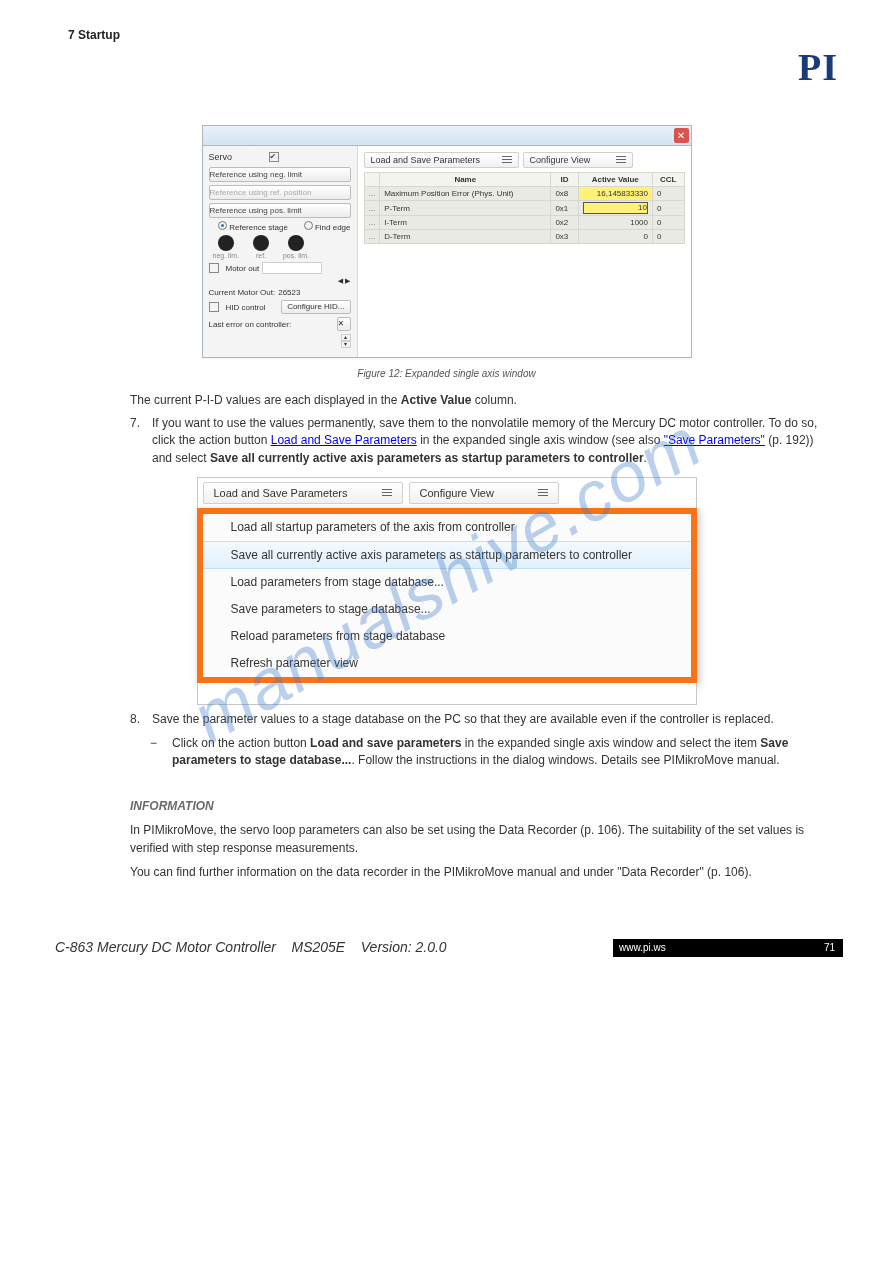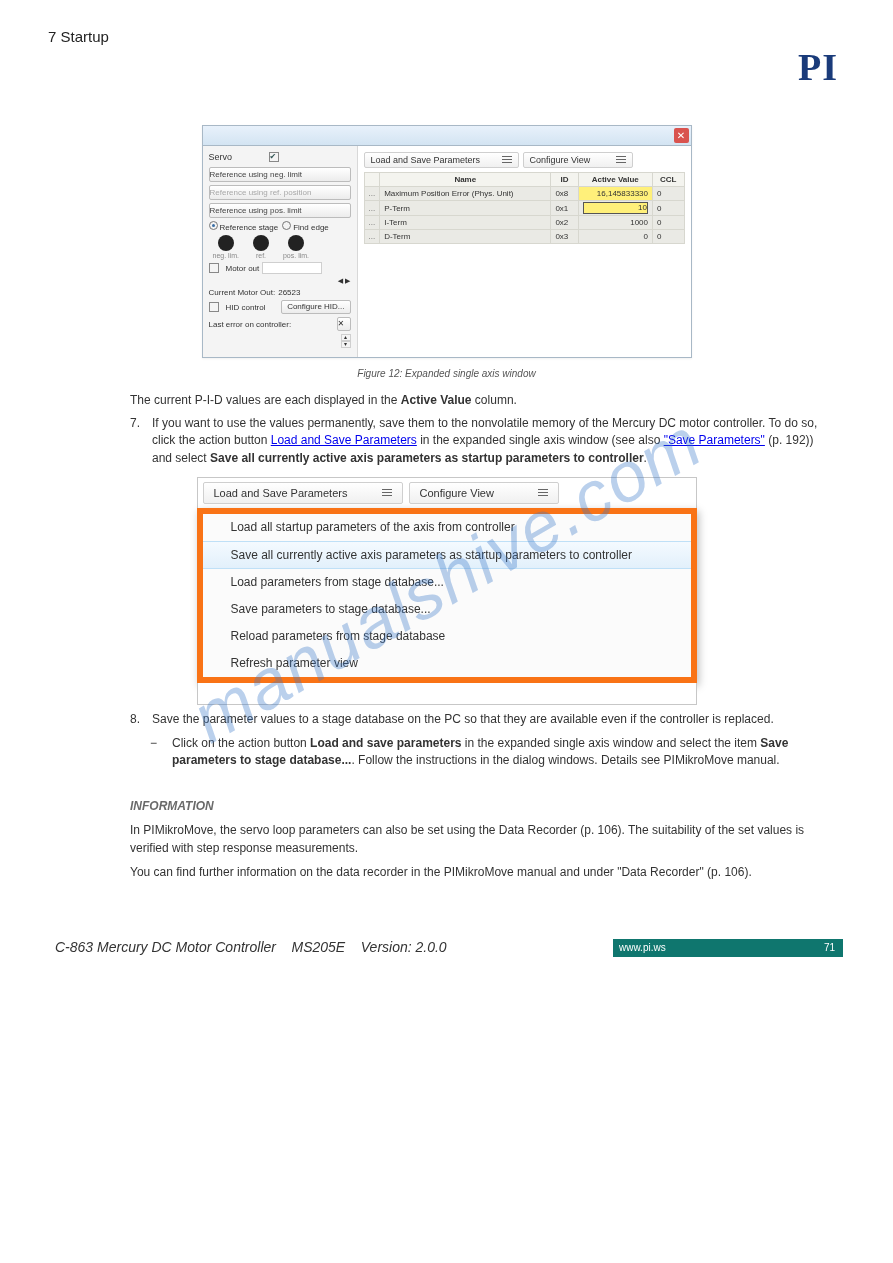--- a/index.html
+++ b/index.html
@@ -13,22 +13,22 @@
     position: relative;
   }
   .page { padding: 40px 50px 70px 50px; position: relative; }
   .logo {
     position: absolute; top: 45px; right: 55px;
     font-family: Georgia, 'Times New Roman', serif;
     font-weight: 900; font-size: 38px; color: #1a3b7a;
     letter-spacing: 1px;
   }
   .page-num-top {
-    position: absolute; top: 28px; left: 48px;
-    font-size: 15px; font-weight: 400; color: #222;
+    position: absolute; top: 28px; left: 68px;
+    font-size: 12px; font-weight: 700; color: #222;
   }
 
   
   .win1 {
     width: 490px; margin: 85px auto 10px auto;
     background: #fff; border: 1px solid #a8b8c6;
     box-shadow: 0 1px 2px rgba(0,0,0,.06);
   }
   .win1-title {
     height: 20px;
@@ -52,21 +52,21 @@
   .servo-row label { width: 60px; }
   .chk { width: 10px; height: 10px; border: 1px solid #888; display: inline-block; margin-right: 4px; vertical-align: middle; }
   .chk.on::after { content: "✔"; font-size: 8px; color: #355; position: relative; top: -2px; left: 0; }
   .refbtn {
     display: block; width: 100%; height: 15px; line-height: 13px;
     font-size: 8px; border: 1px solid #bcbcbc;
     background: linear-gradient(#fff,#ececec); margin-bottom: 3px;
     border-radius: 2px; color: #444;
   }
   .refbtn.dis { color: #a8a8a8; }
-  .radio-row { display: flex; gap: 4px; margin: 3px 0 3px 0; font-size: 8px; }
+  .radio-row { display: flex; gap: 16px; margin: 3px 0 3px 0; font-size: 8px; justify-content: flex-end; }
   .radio { width: 9px; height: 9px; border: 1px solid #777; border-radius: 50%; display: inline-block; margin-right: 2px; position: relative; }
   .radio.sel::after { content: ""; position: absolute; inset: 2px; background: #3a6ea5; border-radius: 50%; }
   .dots-row { display: flex; gap: 14px; margin: 2px 0 2px 4px; }
   .dot-col { text-align: center; font-size: 7px; color: #888; }
   .dot { width: 16px; height: 16px; border-radius: 50%; background: #222; margin: 0 auto 1px; }
   .small-row { display: flex; align-items: center; gap: 3px; margin: 3px 0; font-size: 8px; }
   .small-row .val {
     display: inline-block; width: 60px; height: 12px; border: 1px solid #cfcfcf;
     background: #fff; text-align: right; padding: 0 2px; line-height: 12px;
   }
@@ -149,21 +149,21 @@
   
   .wm {
     position: absolute; left: 50%; top: 580px; transform: translate(-50%,-50%) rotate(-30deg);
     font-size: 70px; font-weight: 300; color: rgba(58,120,200,.35);
     letter-spacing: 2px; font-style: italic; pointer-events: none;
     white-space: nowrap; z-index: 50;
   }
 
   .footer-bar {
     position: absolute; bottom: 0; right: 50px; width: 230px; height: 18px;
-    background: #0f766e; color: #fff; font-size: 10px; line-height: 18px;
+    background: #000000; color: #fff; font-size: 10px; line-height: 18px;
     text-align: left; padding-left: 6px;
   }
   .footer-left {
     position: absolute; bottom: 2px; left: 55px; font-size: 14px; color: #333; font-style: italic;
   }
 </style>
 </head>
 <body>
 
 <div class="page">

